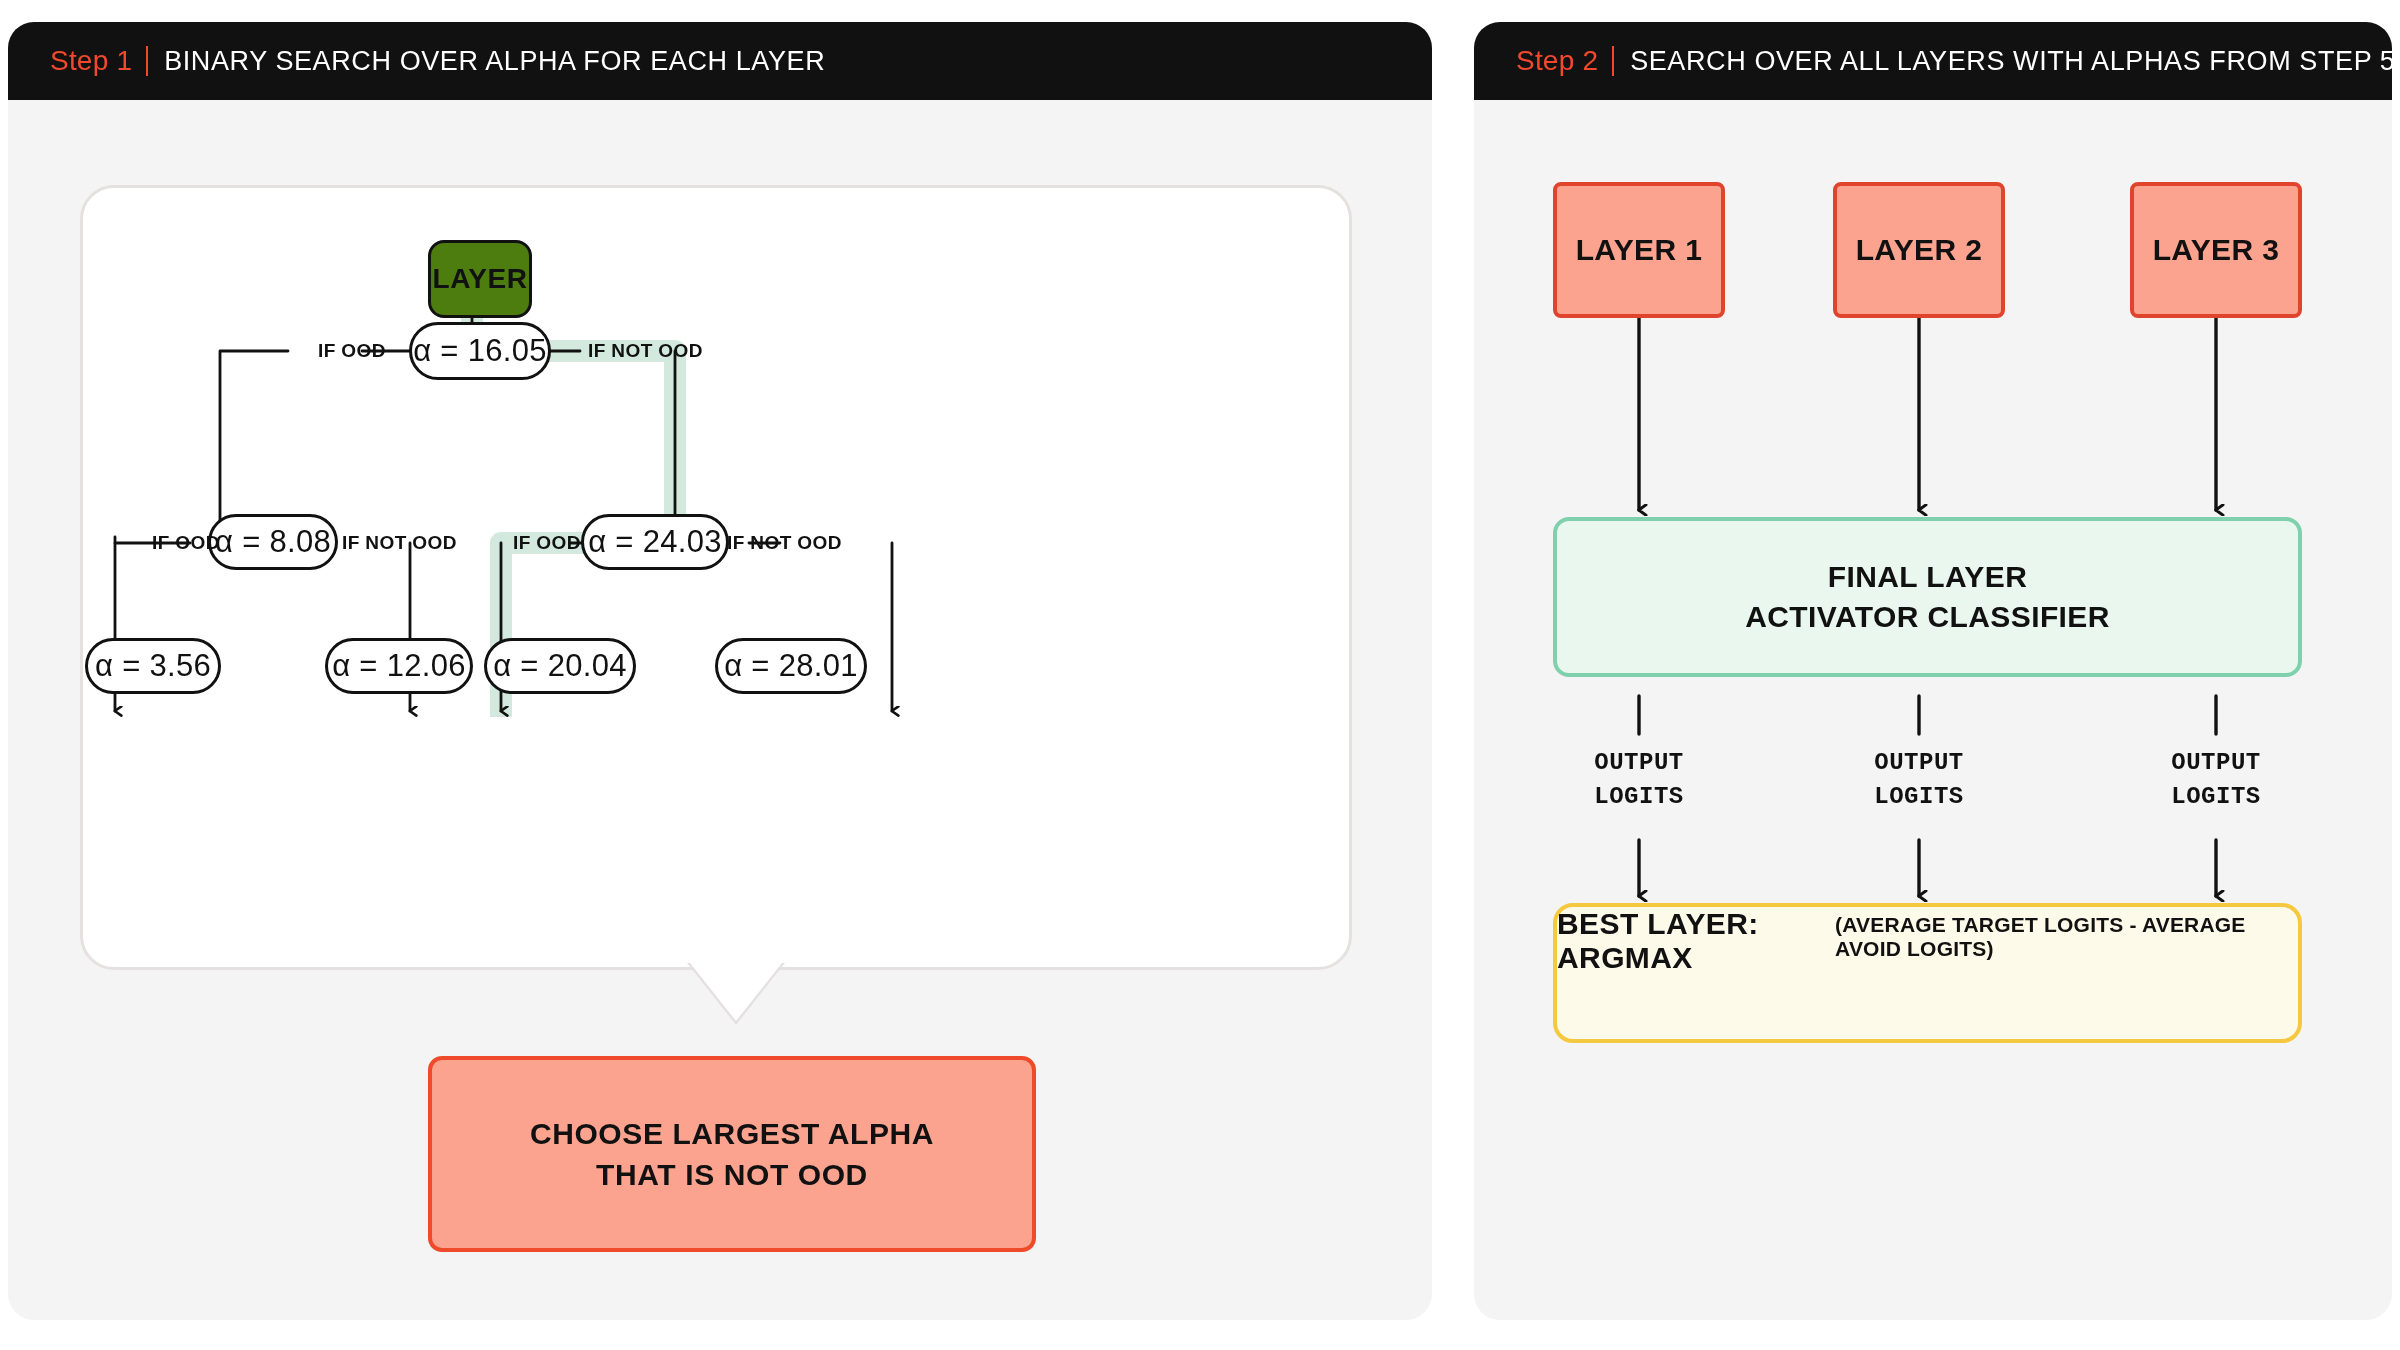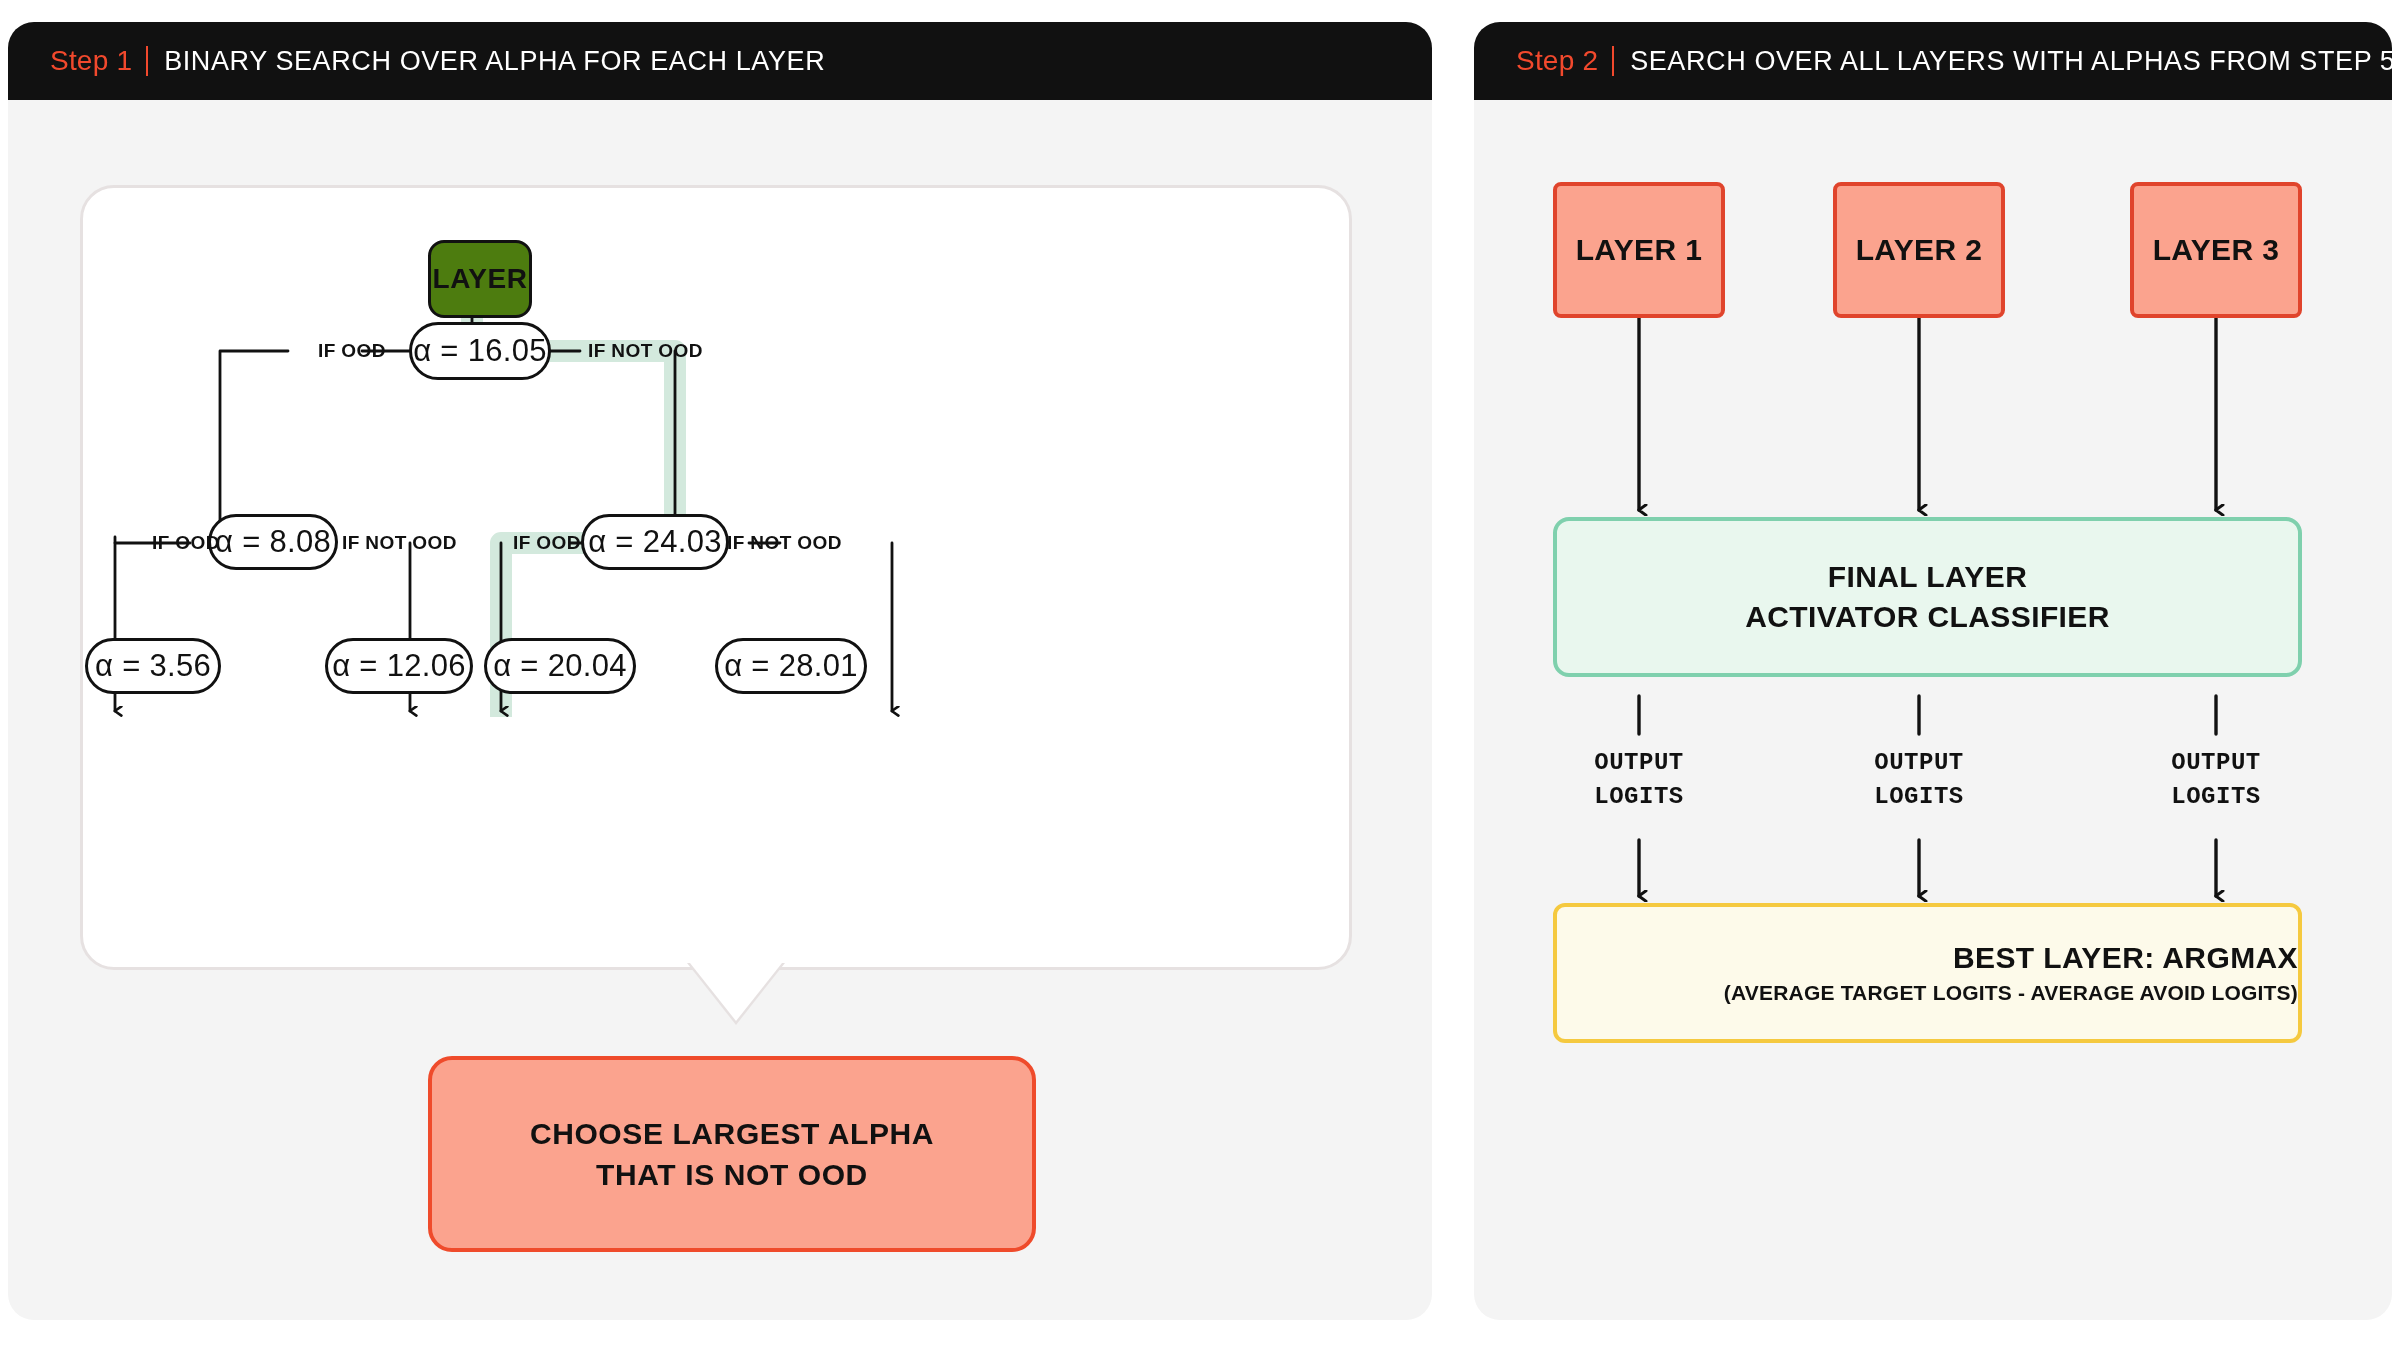--- a/index.html
+++ b/index.html
@@ -106,21 +106,21 @@
     white-space:nowrap;z-index:6;
     display:flex;align-items:center;
   }
 
   
   #callout{
     position:absolute;
     left:428px;top:1056px;width:608px;height:196px;
     background:#fba38e;
     border:4px solid #ef4b2b;
-    border-radius:24px;
+    border-radius:14px;
     display:flex;flex-direction:column;
     align-items:center;justify-content:center;
     box-sizing:border-box;
   }
   #callout .line{
     font-size:30px;font-weight:700;color:#111111;letter-spacing:.6px;
     line-height:1.38;
   }
 
   
@@ -151,22 +151,22 @@
     font-family:"Liberation Mono",monospace;
     font-size:24px;font-weight:700;color:#111111;letter-spacing:.5px;
     line-height:1.42;
   }
   #logits-label-0{left:1539px;}
   #logits-label-1{left:1819px;}
   #logits-label-2{left:2116px;}
 
   #argmax-box{
     position:absolute;left:1553px;top:903px;width:749px;height:140px;
-    background:#fdfaea;border:4px solid #f5c93f;border-radius:12px;
-    display:flex;flex-direction:column;align-items:flex-end;justify-content:center;
+    background:#fdfaea;border:4px solid #f5c93f;border-radius:20px;
+    display:flex;flex-direction:row;align-items:flex-start;justify-content:center;
     box-sizing:border-box;
   }
   #argmax-title{font-size:30px;font-weight:700;color:#111111;letter-spacing:.4px;}
   #argmax-sub{font-size:21px;font-weight:700;color:#111111;letter-spacing:.2px;margin-top:6px;}
 
   #right-svg{position:absolute;left:1474px;top:22px;width:918px;height:1298px;}
 </style>
 </head>
 <body>
 

